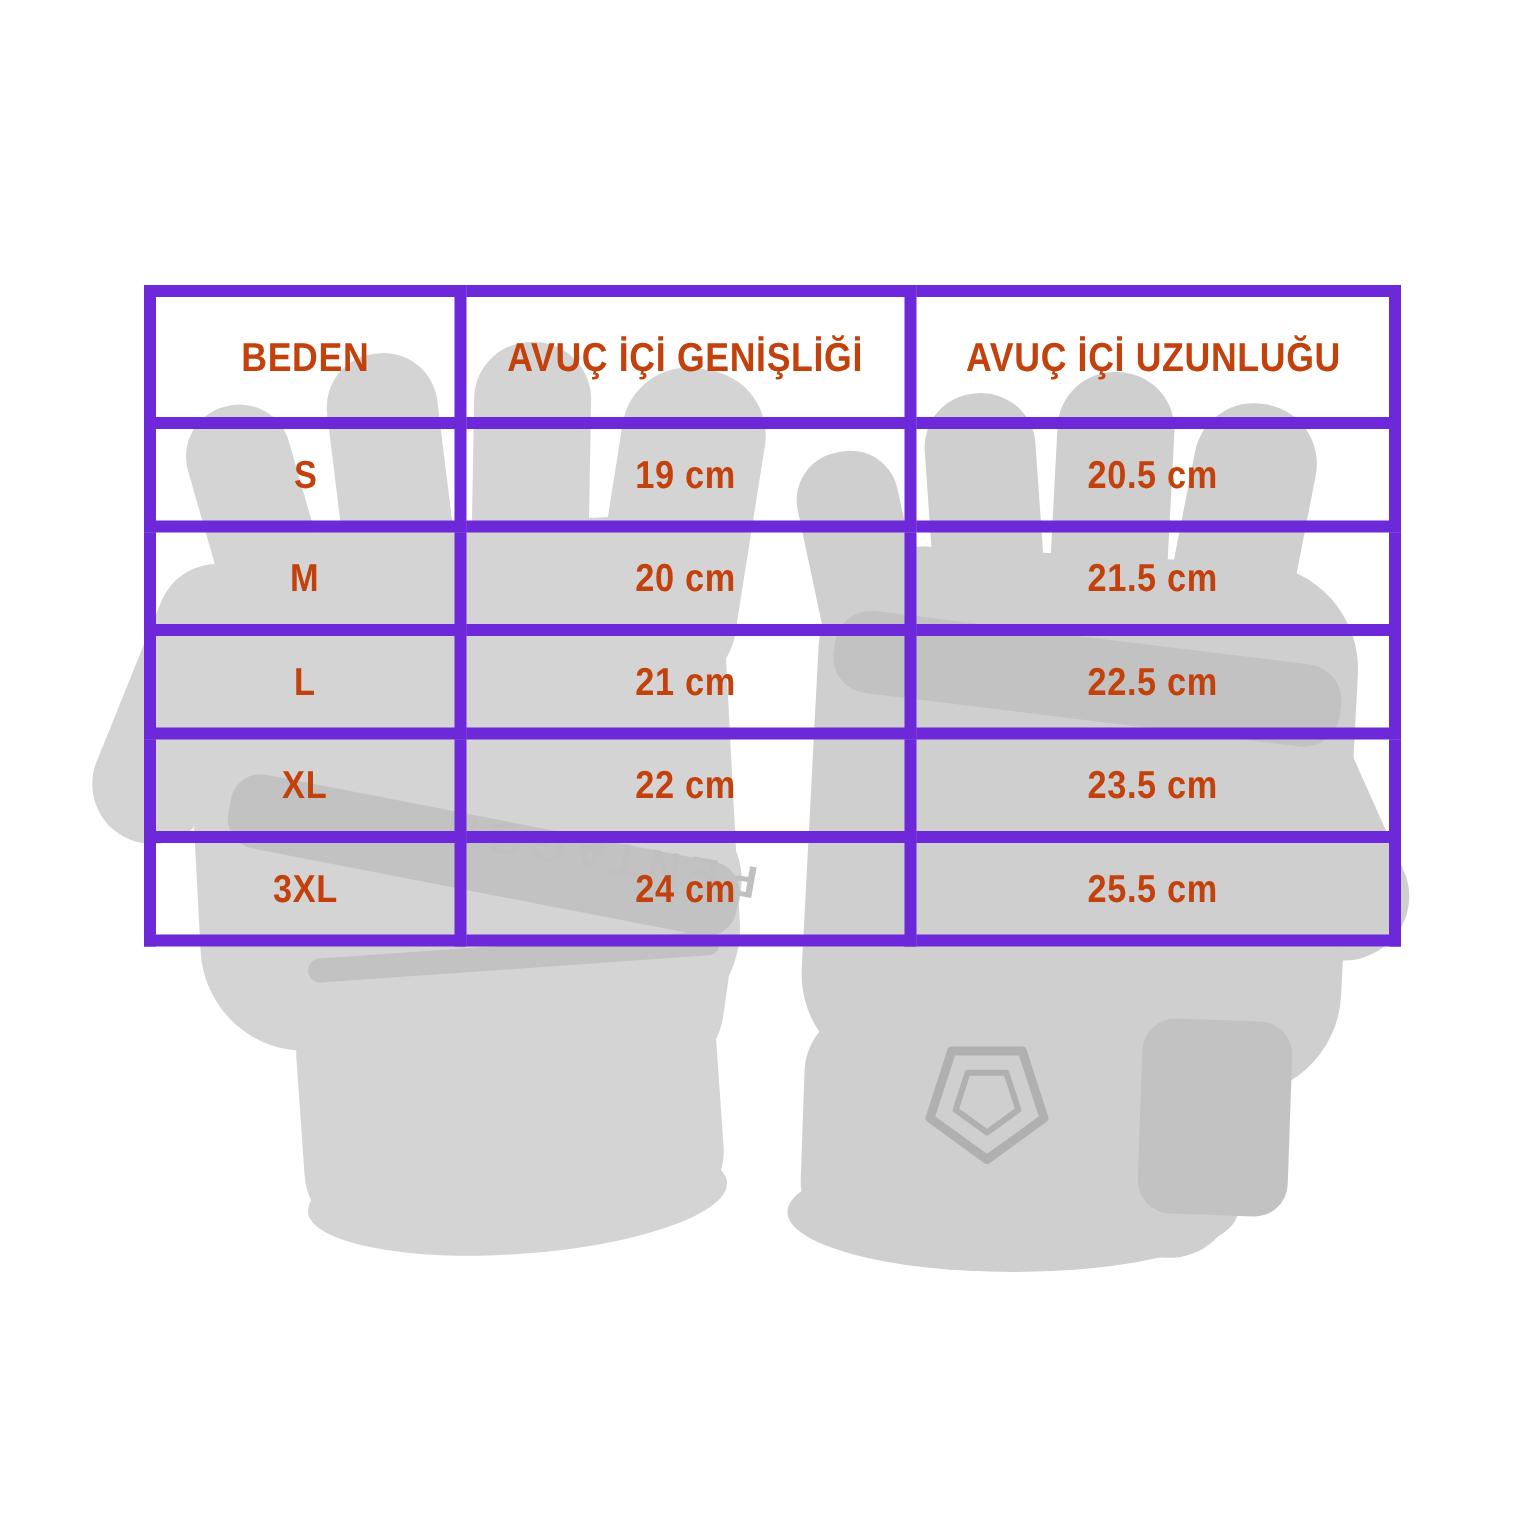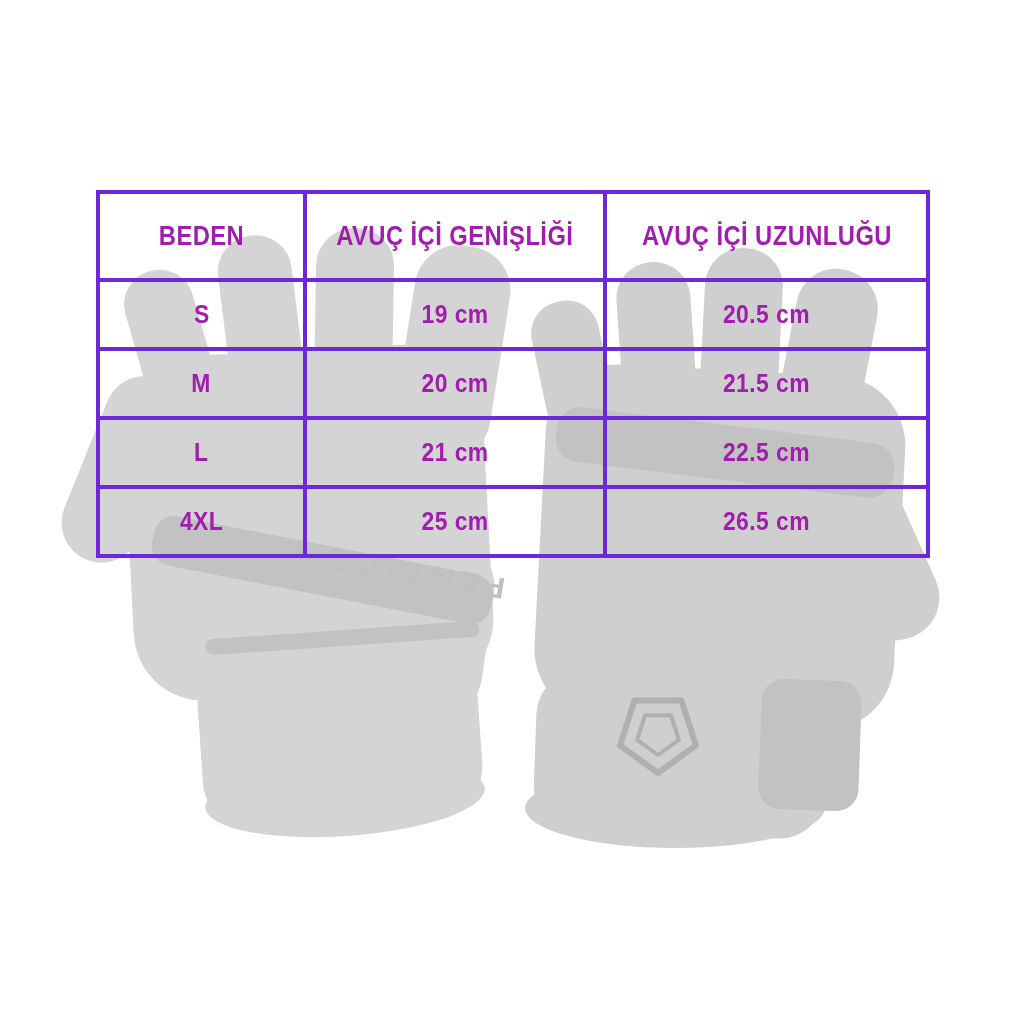--- a/index.html
+++ b/index.html
@@ -25,26 +25,26 @@
   table.size-table {
     position: absolute;
     left: 96px;
     top: 190px;
     width: 830px;
     border-collapse: collapse;
     table-layout: fixed;
   }
   table.size-table th,
   table.size-table td {
-    border: 4px solid #6d28d9;
+    border: 8px solid #6d28d9;
     background: transparent;
     text-align: center;
     vertical-align: middle;
     padding: 0;
-    color: #a21caf;
+    color: #c2410c;
   }
   table.size-table thead tr { height: 88px; }
   table.size-table tbody tr { height: 69px; }
   col.c1 { width: 207px; }
   col.c2 { width: 300px; }
   col.c3 { width: 323px; }
   .ctext {
     display: inline-block;
     transform: scaleX(0.88);
     white-space: nowrap;
@@ -123,19 +123,24 @@
         <td><span class="ctext">M</span></td>
         <td><span class="ctext">20 cm</span></td>
         <td><span class="ctext">21.5 cm</span></td>
       </tr>
       <tr>
         <td><span class="ctext">L</span></td>
         <td><span class="ctext">21 cm</span></td>
         <td><span class="ctext">22.5 cm</span></td>
       </tr>
       <tr>
-        <td><span class="ctext">4XL</span></td>
-        <td><span class="ctext">25 cm</span></td>
-        <td><span class="ctext">26.5 cm</span></td>
+        <td><span class="ctext">XL</span></td>
+        <td><span class="ctext">22 cm</span></td>
+        <td><span class="ctext">23.5 cm</span></td>
+      </tr>
+      <tr>
+        <td><span class="ctext">3XL</span></td>
+        <td><span class="ctext">24 cm</span></td>
+        <td><span class="ctext">25.5 cm</span></td>
       </tr>
     </tbody>
   </table>
 </div>
 
 </body></html>

